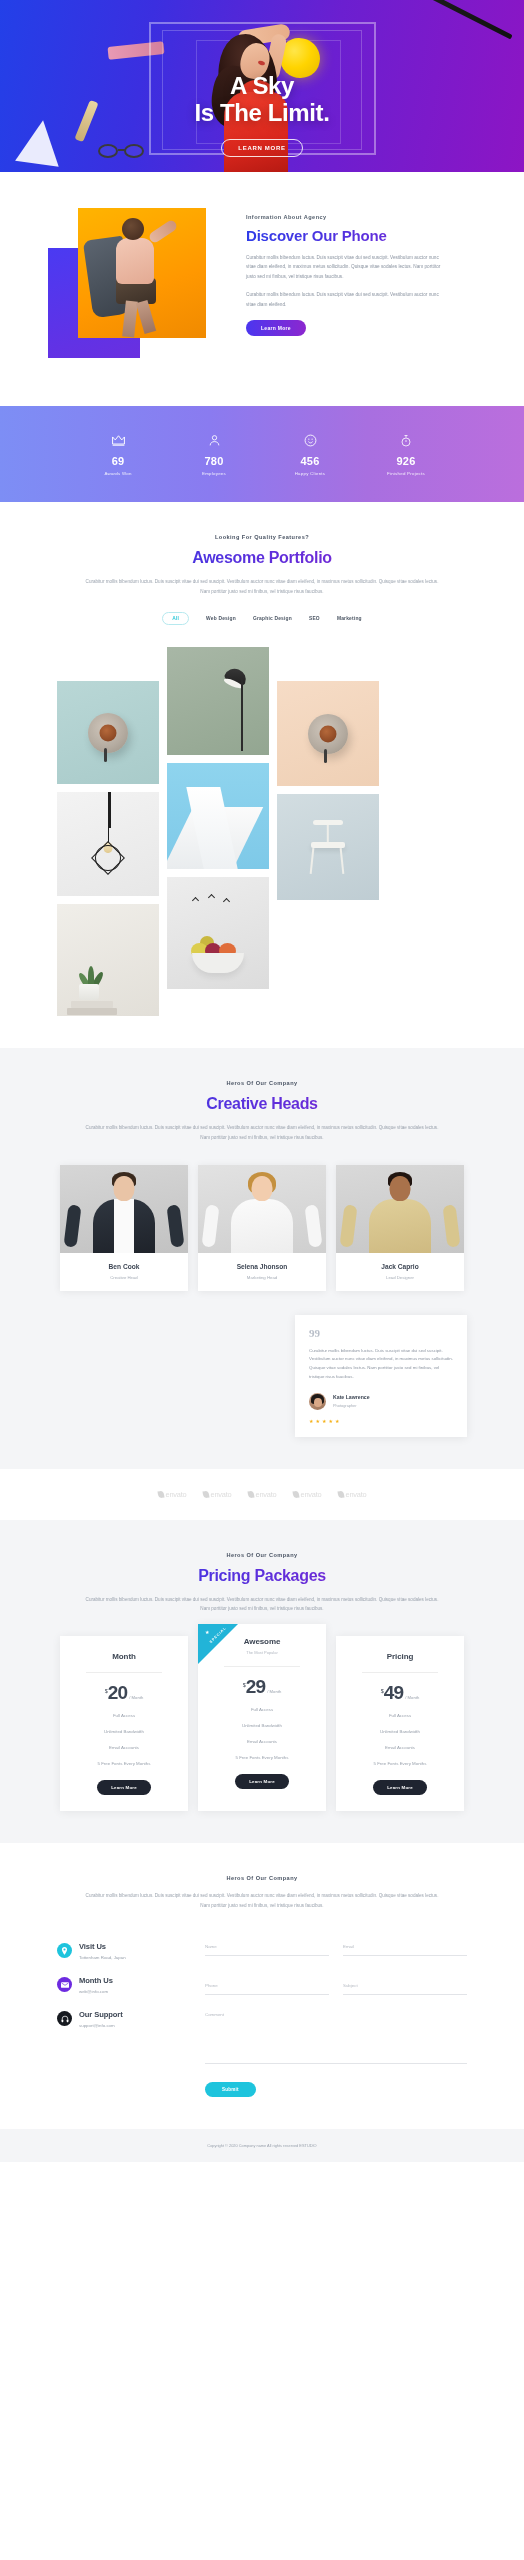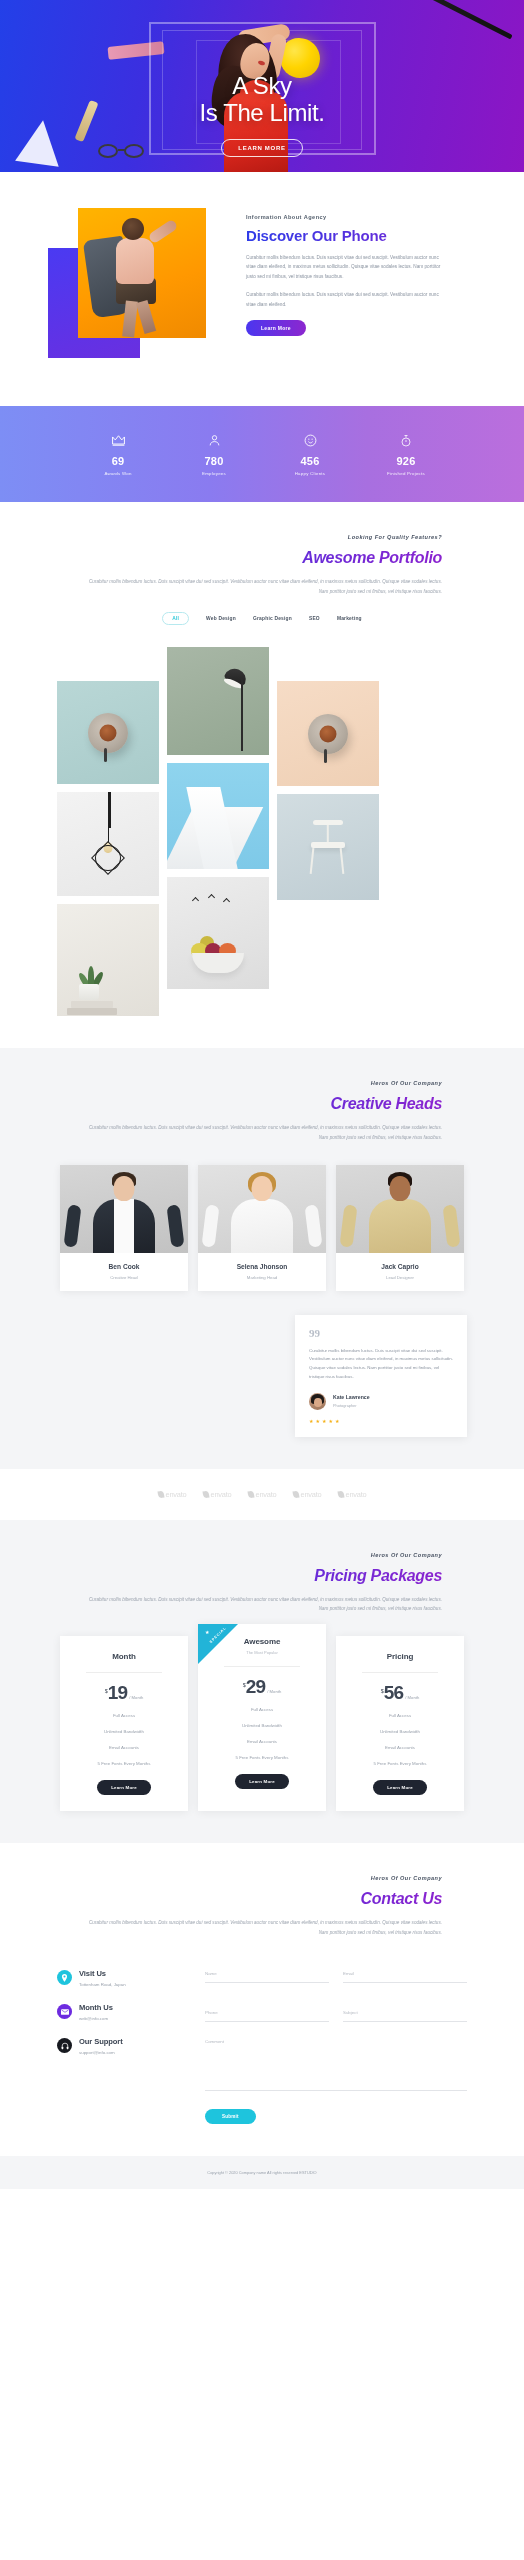--- a/index.html
+++ b/index.html
@@ -107,21 +107,21 @@
   .hero-glasses i:nth-child(1){ left:0; }
   .hero-glasses i:nth-child(2){ left:26px; }
   .hero-glasses b {
     position:absolute; left:20px; top:5px; width:8px; height:2px; background:#3a3a3a;
   }
   .hero-copy {
     position:absolute; left:0; right:0; top:72px; text-align:center;
     z-index:6; color:#fff;
   }
   .hero-copy h1 {
-    font-size:24px; line-height:1.14; font-weight:400; letter-spacing:-.4px;
+    font-size:24px; line-height:1.14; font-weight:700; letter-spacing:-.4px;
     text-shadow:0 2px 10px rgba(0,0,0,.30);
   }
   .hero-btn {
     display:inline-block; margin-top:12px; padding:5px 16px;
     border:1.4px solid rgba(255,255,255,.85); border-radius:14px;
     color:#fff; font-size:6px; letter-spacing:.7px; font-weight:700;
     text-transform:uppercase; background:transparent;
   }
 
   
@@ -193,21 +193,21 @@
   }
   .stat { width:96px; text-align:center; color:#fff; }
   .stat .ic { height:17px; margin-bottom:6px; display:flex; align-items:center; justify-content:center; }
   .stat .ic svg { display:block; }
   .stat .num { font-size:11px; font-weight:700; letter-spacing:.2px; }
   .stat .lbl { font-size:4.4px; margin-top:4px; color:rgba(255,255,255,.88); letter-spacing:.25px; }
 
   
   .sec { padding:32px 0; }
   .sec.grey { background:#f4f5f7; }
-  .sec-head { text-align:right; width:360px; margin:0 auto;font-style:italic; }
+  .sec-head { text-align:center; width:360px; margin:0 auto; }
   .sec-head .eyebrow { color:#4a5464; }
   .sec-head h2 {
     margin-top:9px; font-size:16px; font-weight:700; letter-spacing:-.3px;
     background:linear-gradient(90deg,#2f3ce8,#8a23cf);
     -webkit-background-clip:text; background-clip:text; color:transparent;
   }
   .sec-head p { margin-top:10px; font-size:4.6px; line-height:2.1; color:#9aa2ad; }
 
   
   .filters { display:flex; justify-content:center; gap:17px; margin-top:16px; align-items:center; }
@@ -736,21 +736,21 @@
       <h2>Pricing Packages</h2>
       <p>Curabitur mollis bibendum luctus. Duis suscipit vitae dui sed suscipit. Vestibulum auctor nunc vitae diam eleifend, in maximus metus sollicitudin. Quisque vitae sodales lectus. Nam porttitor justo sed mi finibus, vel tristique risus faucibus.</p>
     </div>
     <div class="pricing">
 
       <div class="plan">
         <div class="pname">Month</div>
         <div class="rule"></div>
         <div class="price">
           <span class="cur">$</span>
-          <span class="amt">19</span>
+          <span class="amt">20</span>
           <span class="per">/ Month</span>
         </div>
         <div class="feat">Full Access</div>
         <div class="feat">Unlimited Bandwidth</div>
         <div class="feat">Email Accounts</div>
         <div class="feat">5 Free Fonts Every Months</div>
         <a class="btn-dark">Learn More</a>
       </div>
 
       <div class="plan featured">
@@ -770,37 +770,36 @@
         <div class="feat">Email Accounts</div>
         <div class="feat">5 Free Fonts Every Months</div>
         <a class="btn-dark">Learn More</a>
       </div>
 
       <div class="plan">
         <div class="pname">Pricing</div>
         <div class="rule"></div>
         <div class="price">
           <span class="cur">$</span>
-          <span class="amt">56</span>
+          <span class="amt">49</span>
           <span class="per">/ Month</span>
         </div>
         <div class="feat">Full Access</div>
         <div class="feat">Unlimited Bandwidth</div>
         <div class="feat">Email Accounts</div>
         <div class="feat">5 Free Fonts Every Months</div>
         <a class="btn-dark">Learn More</a>
       </div>
 
     </div>
   </section>
 
   <section class="sec">
     <div class="sec-head">
       <div class="eyebrow">Heros Of Our Company</div>
-      <h2>Contact Us</h2>
       <p>Curabitur mollis bibendum luctus. Duis suscipit vitae dui sed suscipit. Vestibulum auctor nunc vitae diam eleifend, in maximus metus sollicitudin. Quisque vitae sodales lectus. Nam porttitor justo sed mi finibus, vel tristique risus faucibus.</p>
     </div>
 
     <div class="contact-wrap">
       <div class="cinfo">
         <div class="crow">
           <div class="cicon c1">
             <svg width="7" height="8" viewBox="0 0 12 14" fill="#fff">
               <path d="M6 0a4.5 4.5 0 00-4.5 4.5C1.5 8 6 14 6 14s4.5-6 4.5-9.5A4.5 4.5 0 006 0zm0 6.2a1.8 1.8 0 110-3.6 1.8 1.8 0 010 3.6z"></path>
             </svg>

